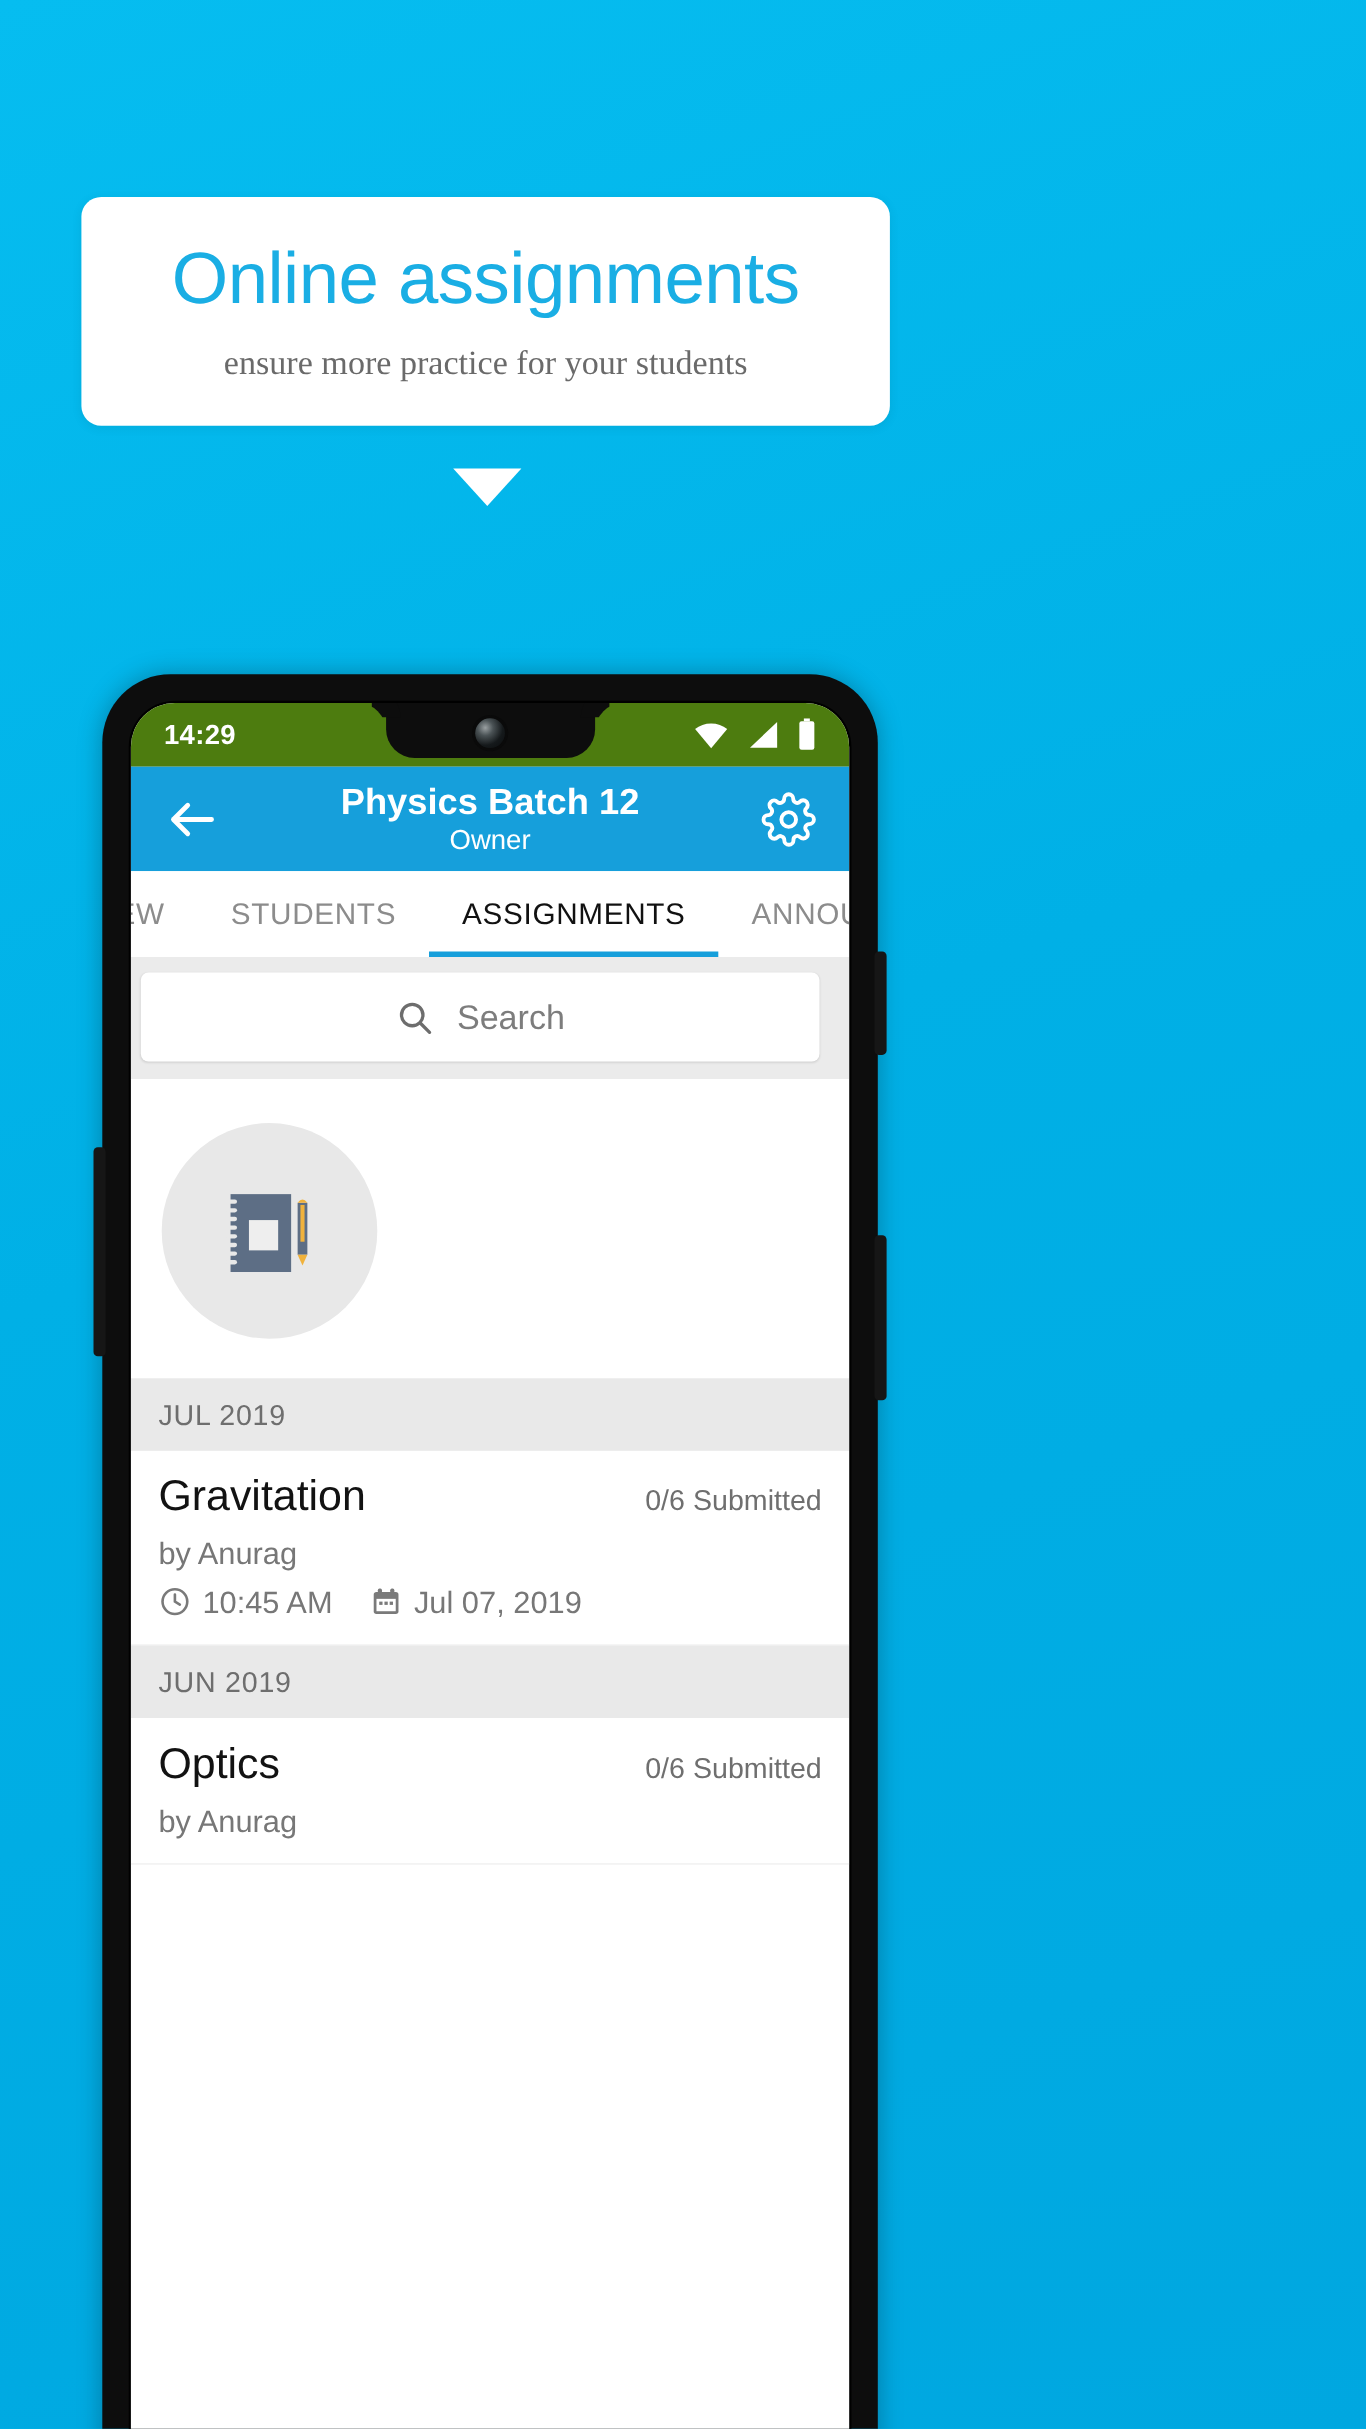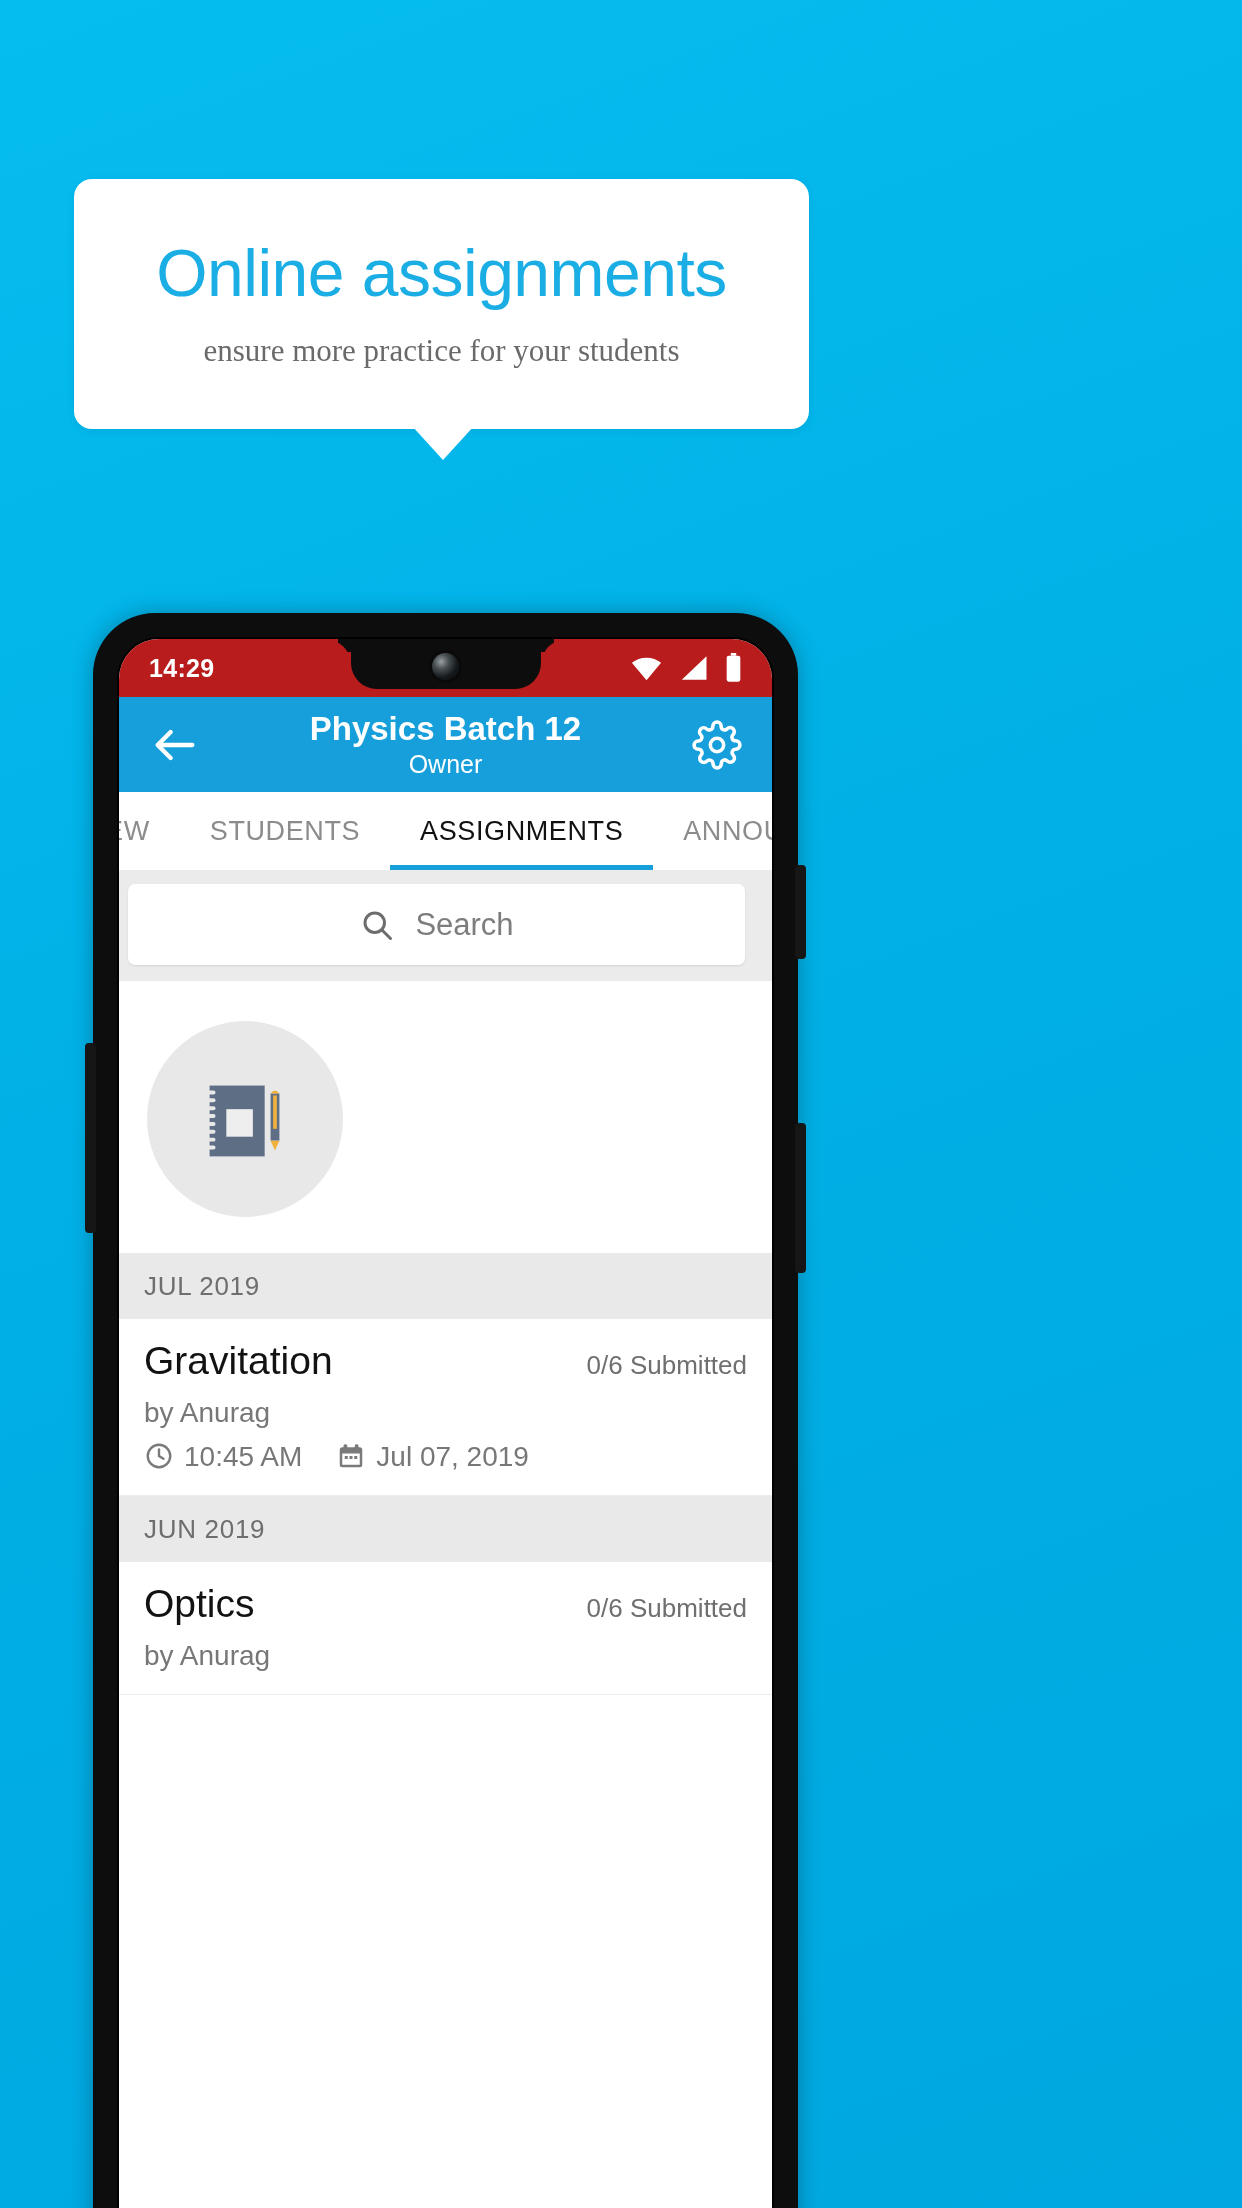--- a/index.html
+++ b/index.html
@@ -12,21 +12,21 @@
 
   
   #promo-bg {
     position:absolute; inset:0;
     background:linear-gradient(160deg,#06bdf0 0%,#00b0e6 45%,#00a7e0 100%);
   }
 
   
   #bubble {
     position:absolute;
-    left:74px; top:179px; width:735px; height:250px;
+    left:74px; top:179px; width:735px; height:208px;
     background:#ffffff;
     border-radius:18px;
     box-shadow:0 2px 10px rgba(0,0,0,.07);
     display:flex; flex-direction:column;
     align-items:center; justify-content:center;
   }
   #bubble-tail {
     position:absolute; left:412px; top:426px;
     width:0; height:0;
     border-left:31px solid transparent;
@@ -72,21 +72,21 @@
     left:2px; top:2px; right:2px; bottom:0;
     background:#ffffff;
     border-radius:40px 40px 0 0;
     overflow:hidden;
   }
 
   
   #statusbar {
     position:relative;
     height:58px;
-    background:#b91c1c;
+    background:#4d7c0f;
     display:flex; align-items:center;
     padding:0 30px;
     color:#ffffff;
   }
   #status-time { font-size:25px; font-weight:600; letter-spacing:.3px; }
   #status-icons {
     margin-left:auto; display:flex; align-items:center; gap:17px;
   }
   .si { display:block; }
 

